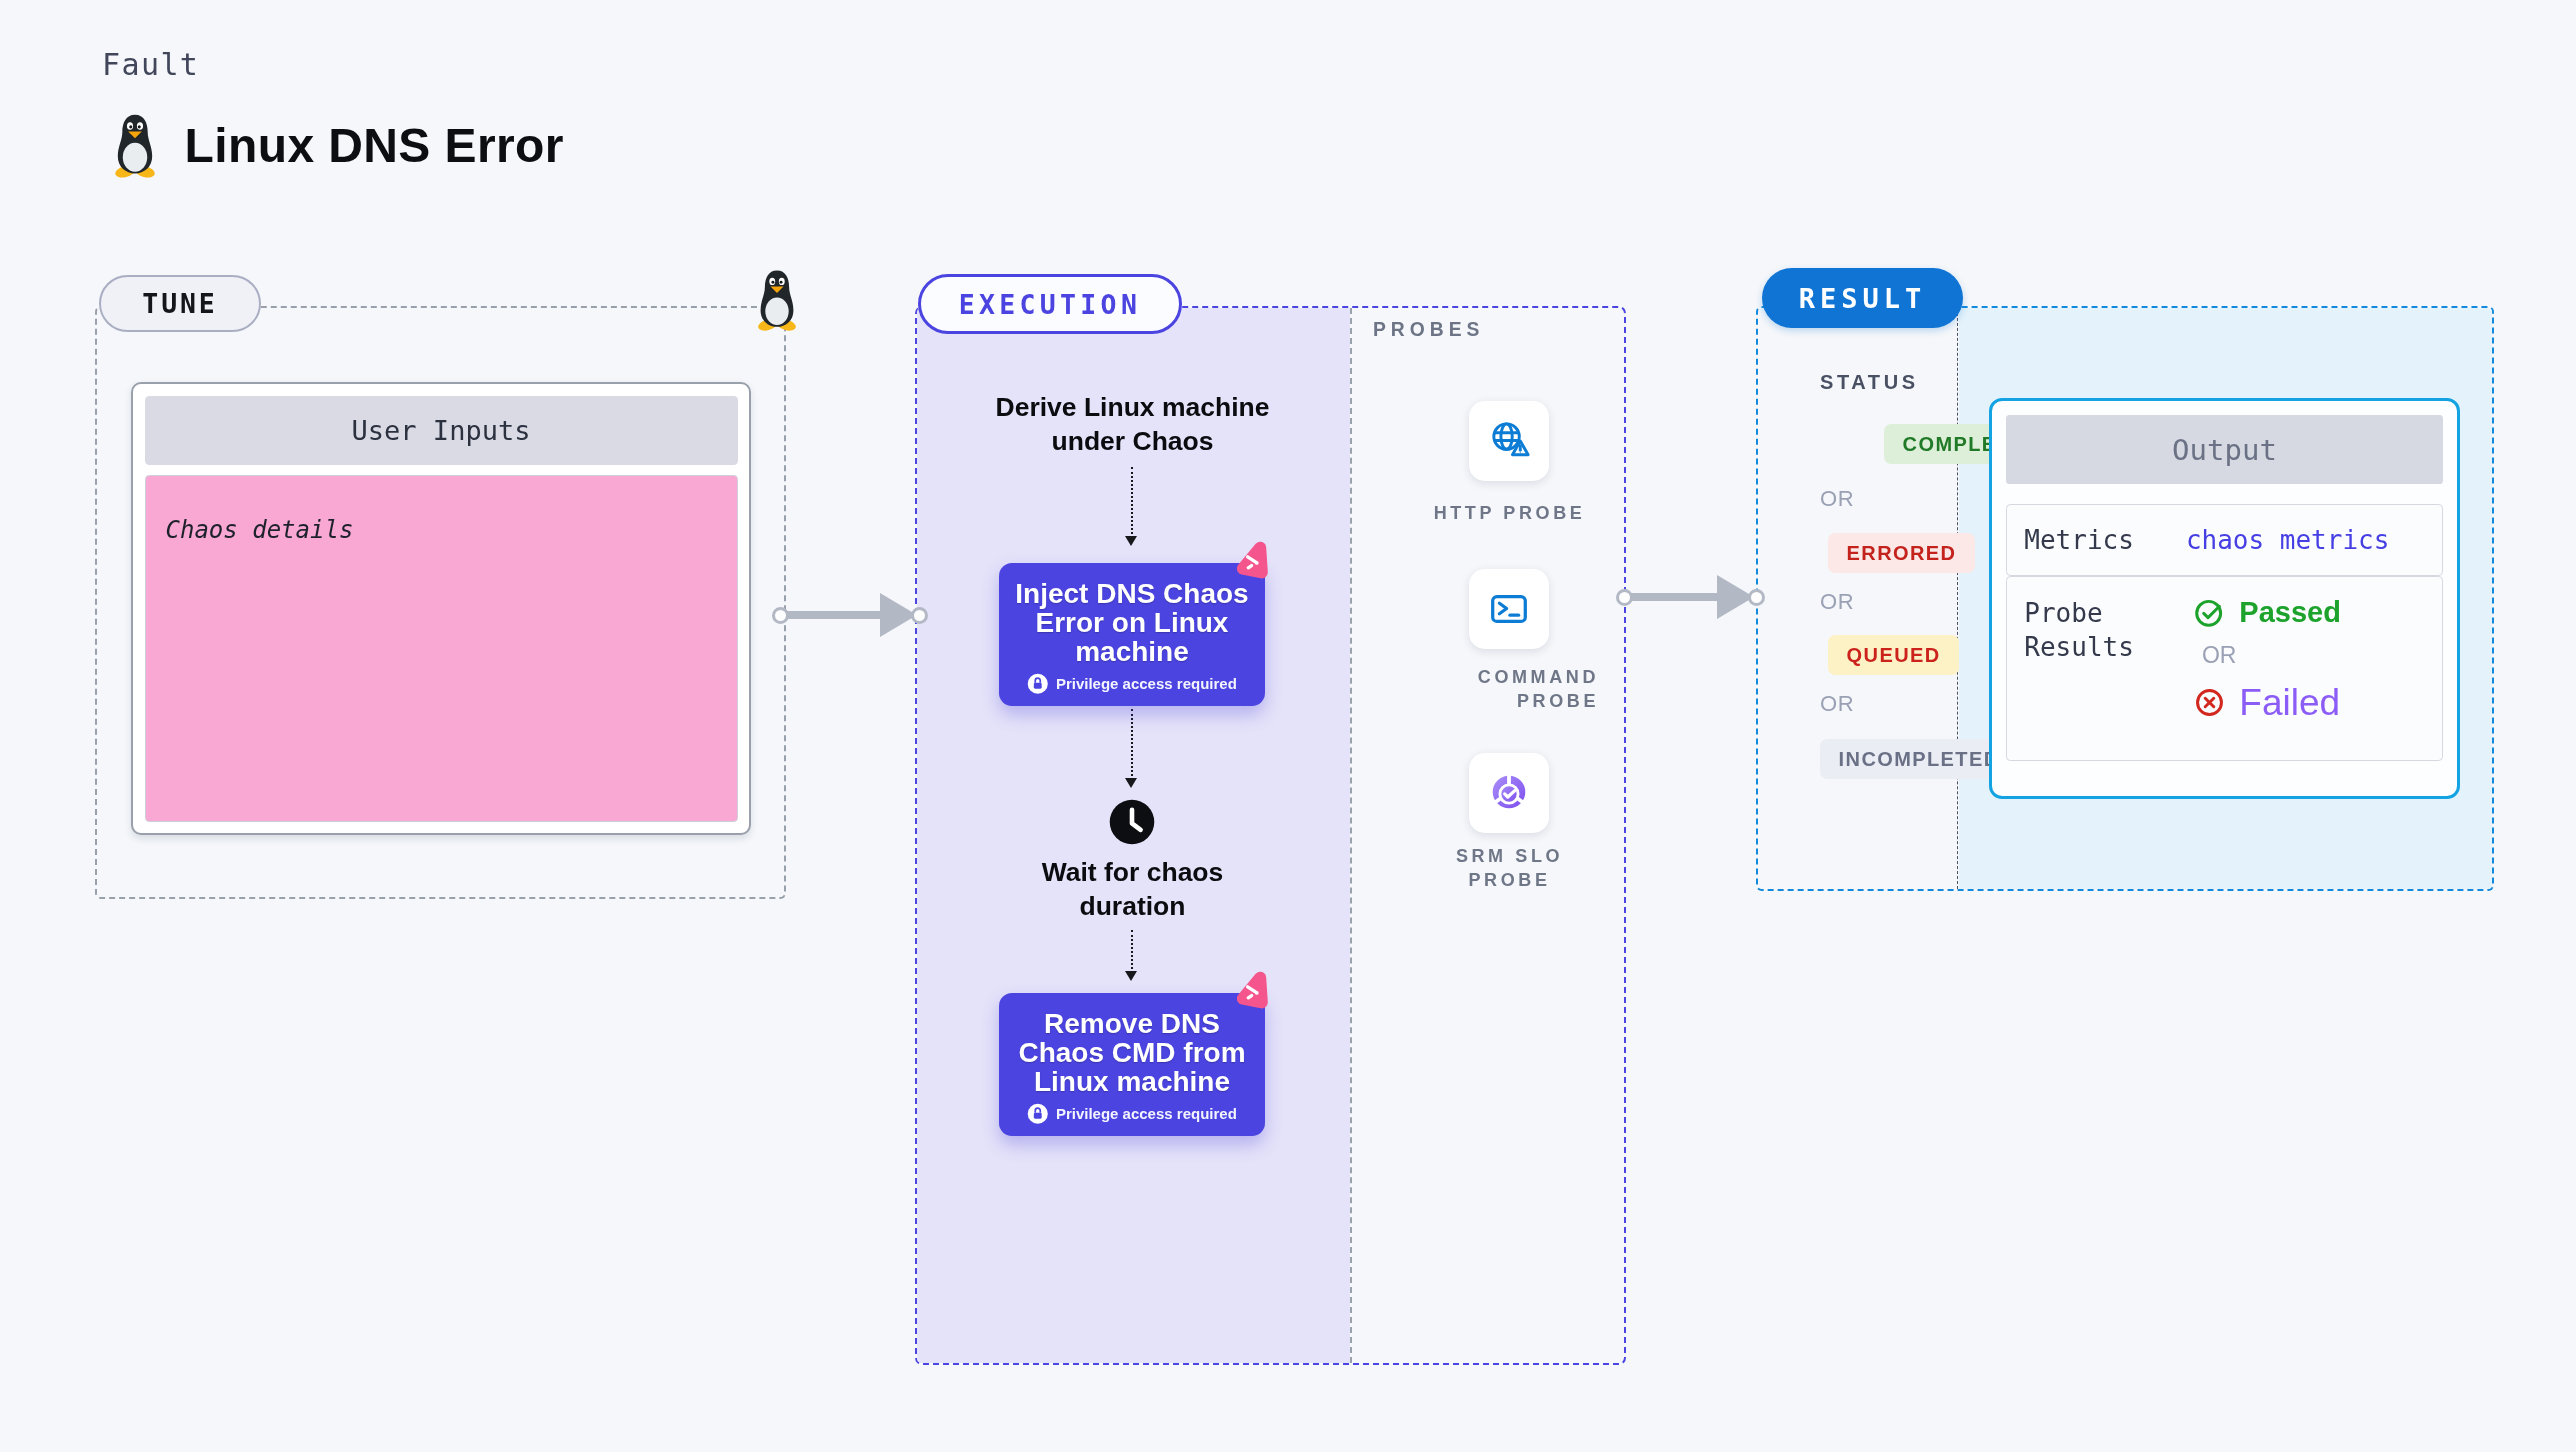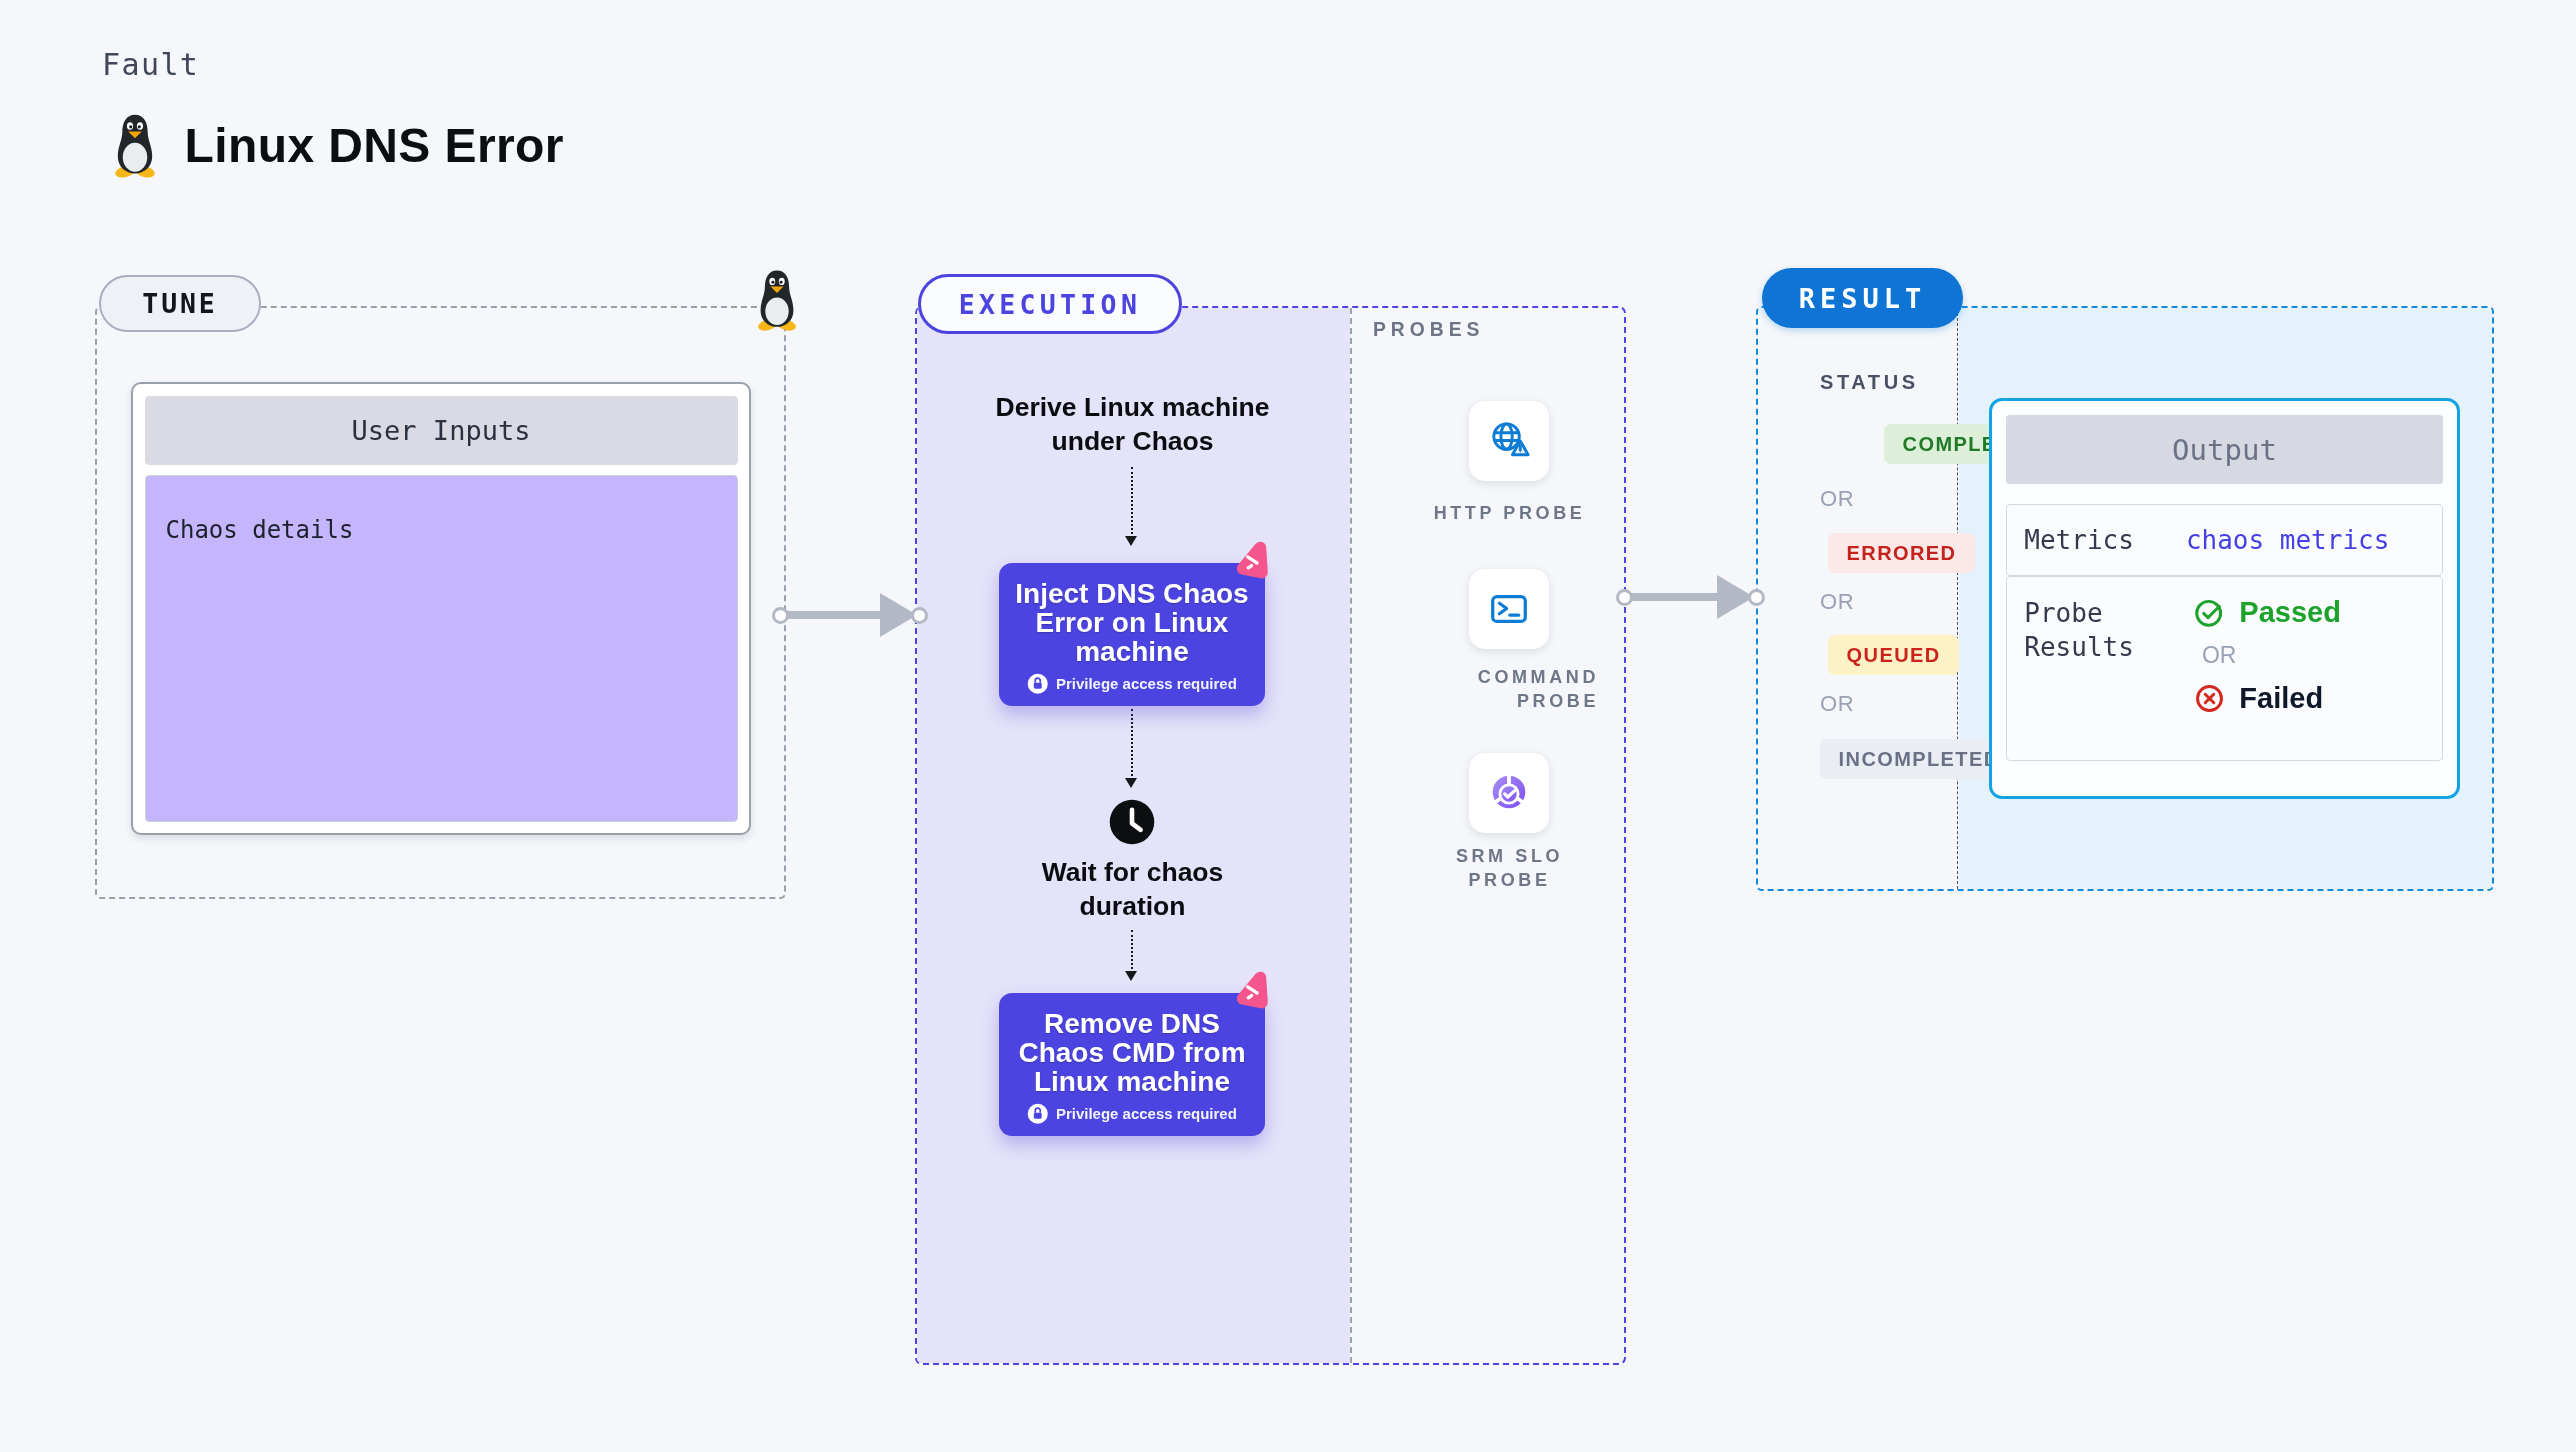--- a/index.html
+++ b/index.html
@@ -33,22 +33,22 @@
   #execution-pill { left:918px; top:274px; width:264px; height:60px; background:#fbfcff; border:3.6px solid #4b44e0; color:#4b44e0; font-size:26.5px; letter-spacing:4.3px; }
   #result-pill { left:1762px; top:268px; width:201px; height:60px; background:#0f74d4; color:#ffffff; font-size:27px; letter-spacing:5px; box-shadow:0 2.9px 7.2px rgba(15,116,212,.25); }
 
   #probes-label { left:1373px; top:319px; font-size:19.3px; font-weight:bold; letter-spacing:5px; color:#6c7486; z-index:4; }
 
   
   #user-card { left:131px; top:382px; width:620px; height:453px; background:#ffffff; border:2.1px solid #9aa0ab;
                border-radius:10px; padding:11.5px; box-shadow:0 3.6px 7.2px rgba(60,70,90,.14); z-index:3; }
   #user-card-header { height:69px; background:#d9dae4; border-radius:4.3px; display:flex; align-items:center; justify-content:center;
                       font-size:27px; color:#2c3140; }
-  #user-card-body { margin-top:10px; height:347px; background:#c4b5fd; border:1.4px solid #ccd0da; border-radius:4.3px;
-                    display:flex; padding-left:20px; }
+  #user-card-body { margin-top:10px; height:347px; background:#f9a8d4; border:1.4px solid #ccd0da; border-radius:4.3px;
+                    display:flex; padding-left:20px;font-style:italic; }
   #chaos-details-label { margin-top:40px; font-size:24px; color:#1d212b; width:236px; }
   #chaos-links { margin-top:10px; display:flex; flex-direction:column; }
   .chaos-link { height:49px; display:flex; align-items:center; font-size:24px; color:#3d35ea; cursor:pointer; }
 
   
   .h-arrow { display:flex; align-items:center; z-index:4; }
   .h-arrow .dot { flex:none; width:17px; height:17px; border:3.6px solid #b3b8c5; background:#fdfdfe; border-radius:50%; }
   .h-arrow .shaft { flex:1; height:7.9px; background:#b3b8c5; margin:0 -2.1px; }
   .h-arrow .head { flex:none; width:0; height:0; border-top:22px solid transparent; border-bottom:22px solid transparent;
                    border-left:37px solid #b3b8c5; margin-right:-5.7px; }
@@ -108,21 +108,21 @@
                    font-size:29px; color:#6b7285; }
   .output-row { border:1.4px solid #d5d8e1; border-radius:4.3px; background:#fbfcfe; }
   #metrics-row { margin-top:20px; height:72px; display:flex; align-items:center; padding-left:17px;text-align:right; }
   #metrics-label { font-size:26px; color:#343a4c; }
   #metrics-value { font-size:26px; color:#463fe4; margin-left:52px; cursor:pointer; }
   #probe-results-row { height:185px; display:flex; padding:18.6px 17px; }
   #probe-results-label { width:140px; font-size:26px; color:#343a4c; line-height:34px; }
   #probe-results-values { margin-left:29px; display:flex; flex-direction:column; }
   .pr-line { display:flex; align-items:center; gap:13px; }
   #passed-text { font-size:29px; font-weight:bold; color:#1da32c; }
-  #failed-text { font-size:29px; font-weight:bold; color:#0f172a; }
+  #failed-text { font-size:37px; font-weight:normal; color:#8b5cf6; }
   #pr-or { margin:13px 0 13px 8.6px; font-size:23px; color:#9aa1b5; }
 
   
   #tux-corner { left:751px; top:268px; width:52px; height:64px; z-index:5; }
   #title-tux { width:56px; height:67px; }
   svg { display:block; }
 </style>
 </head>
 <body>
 

